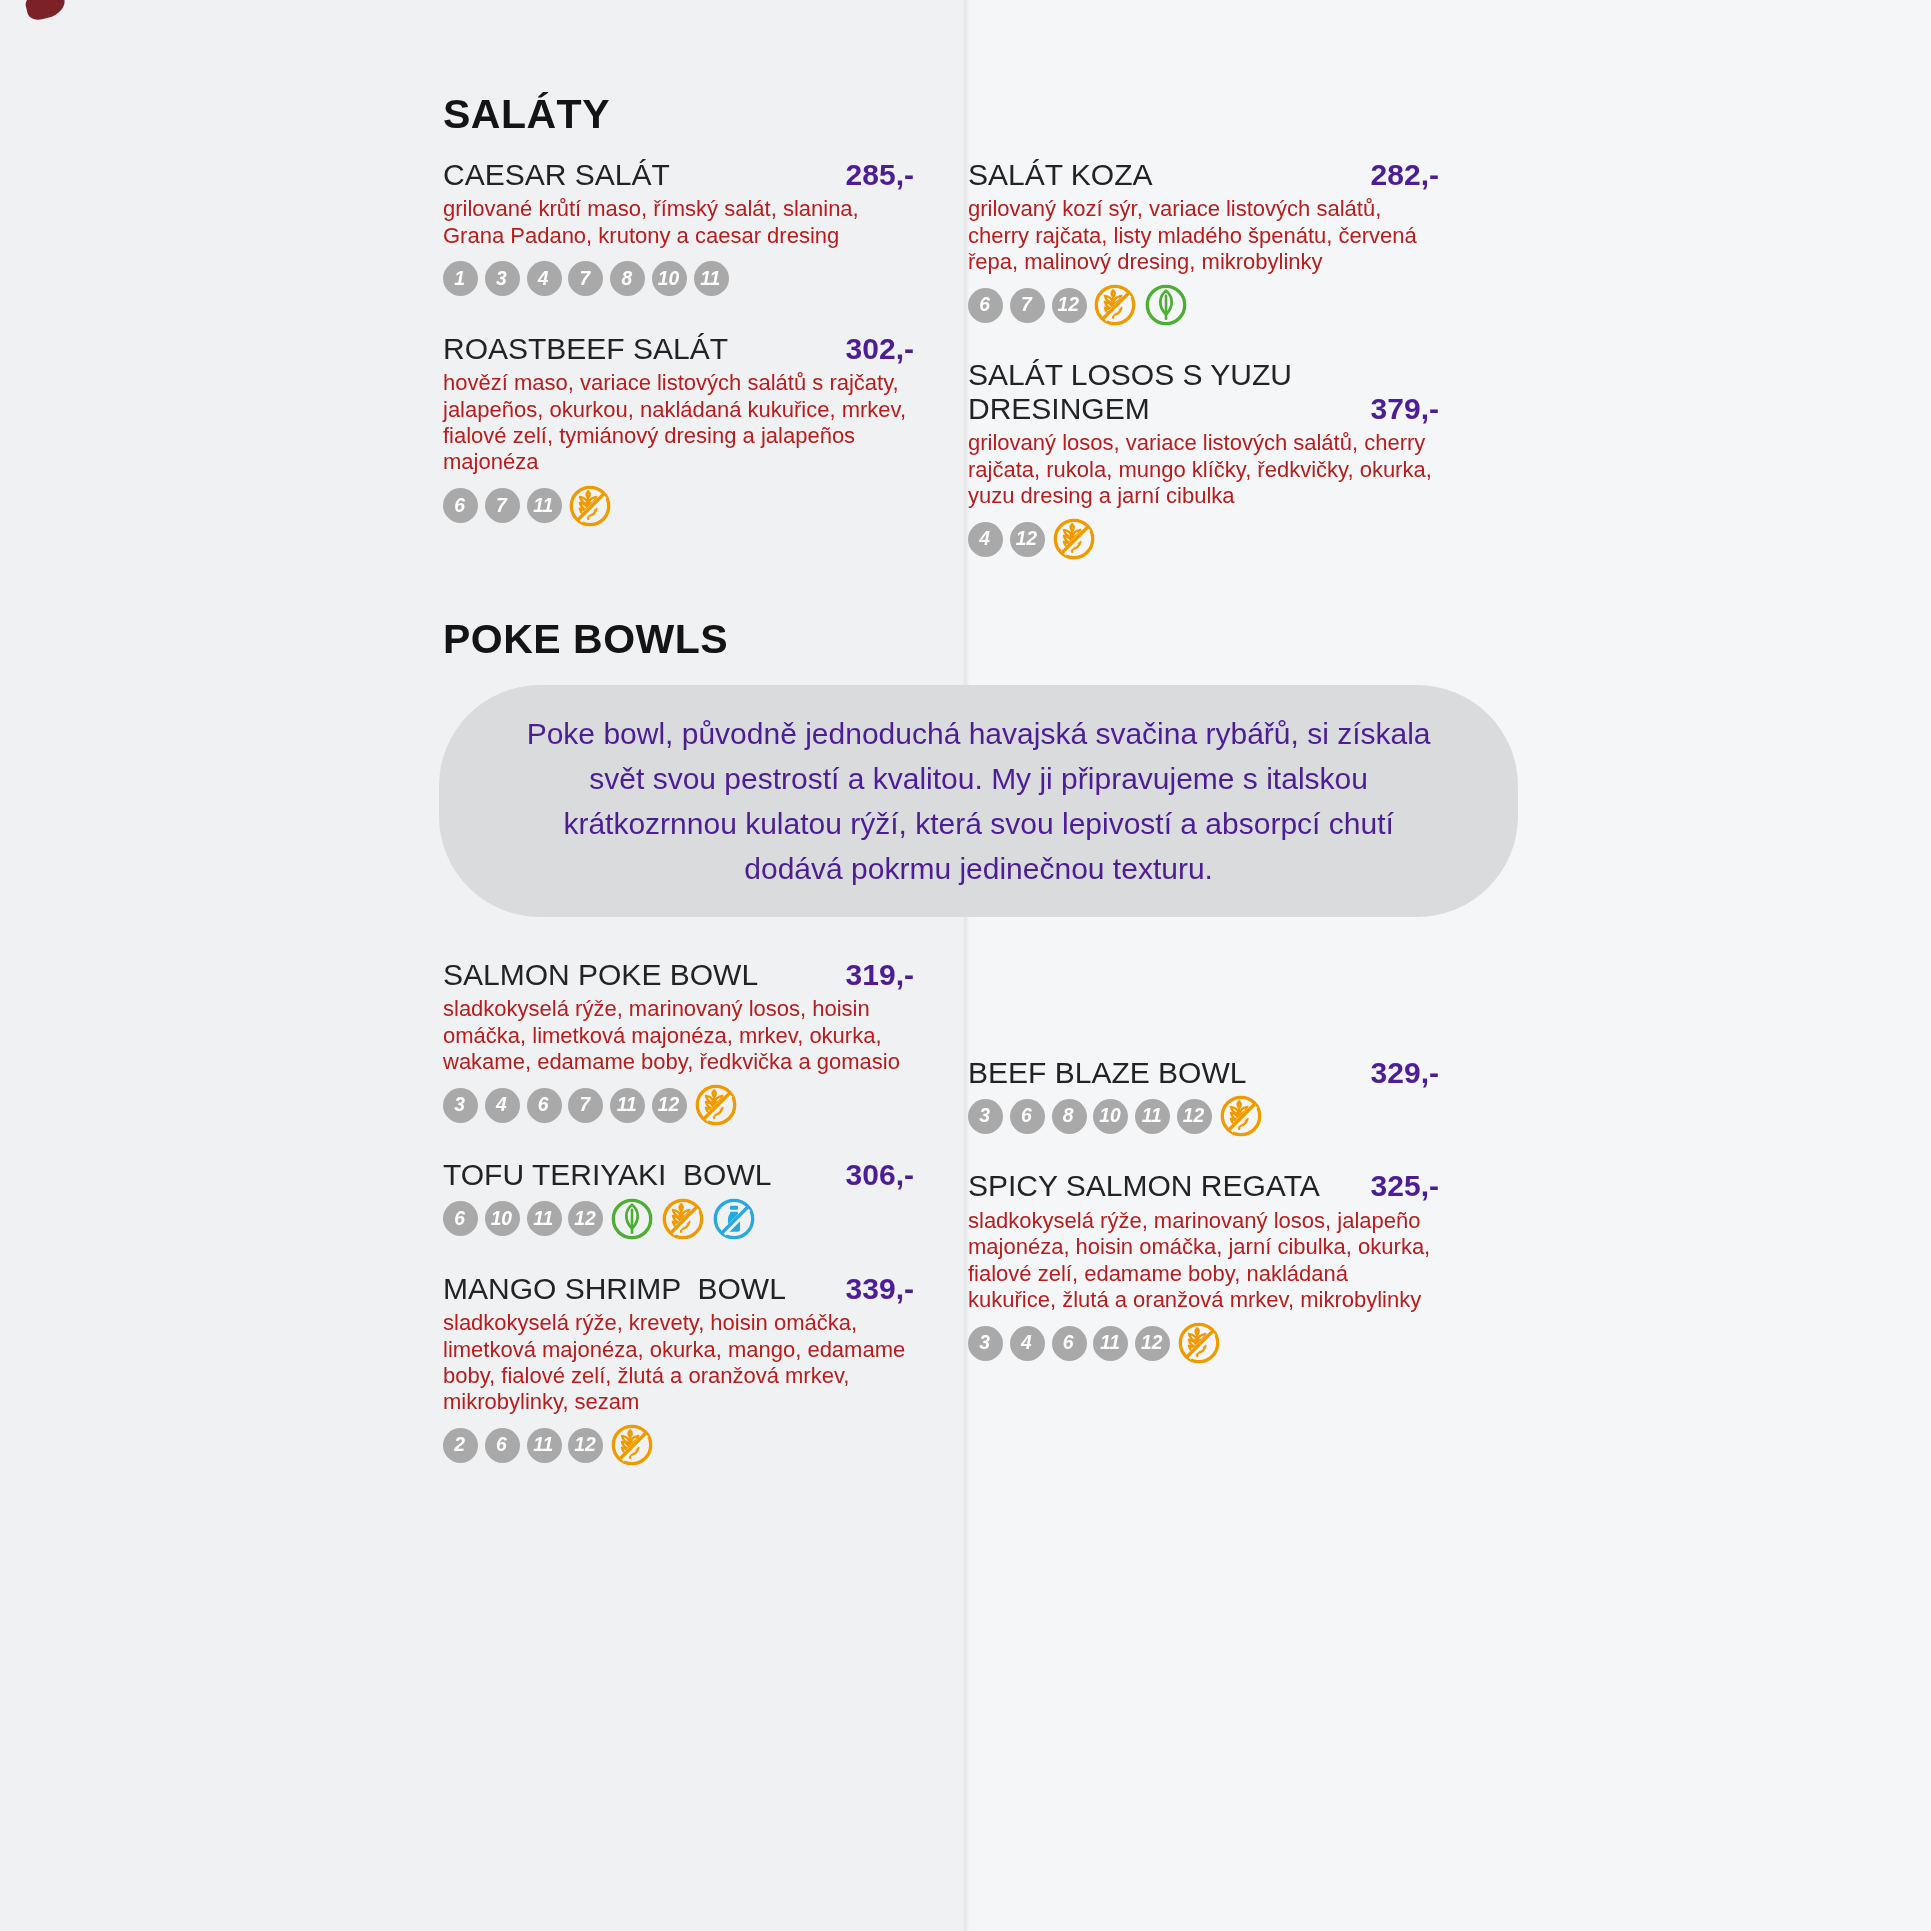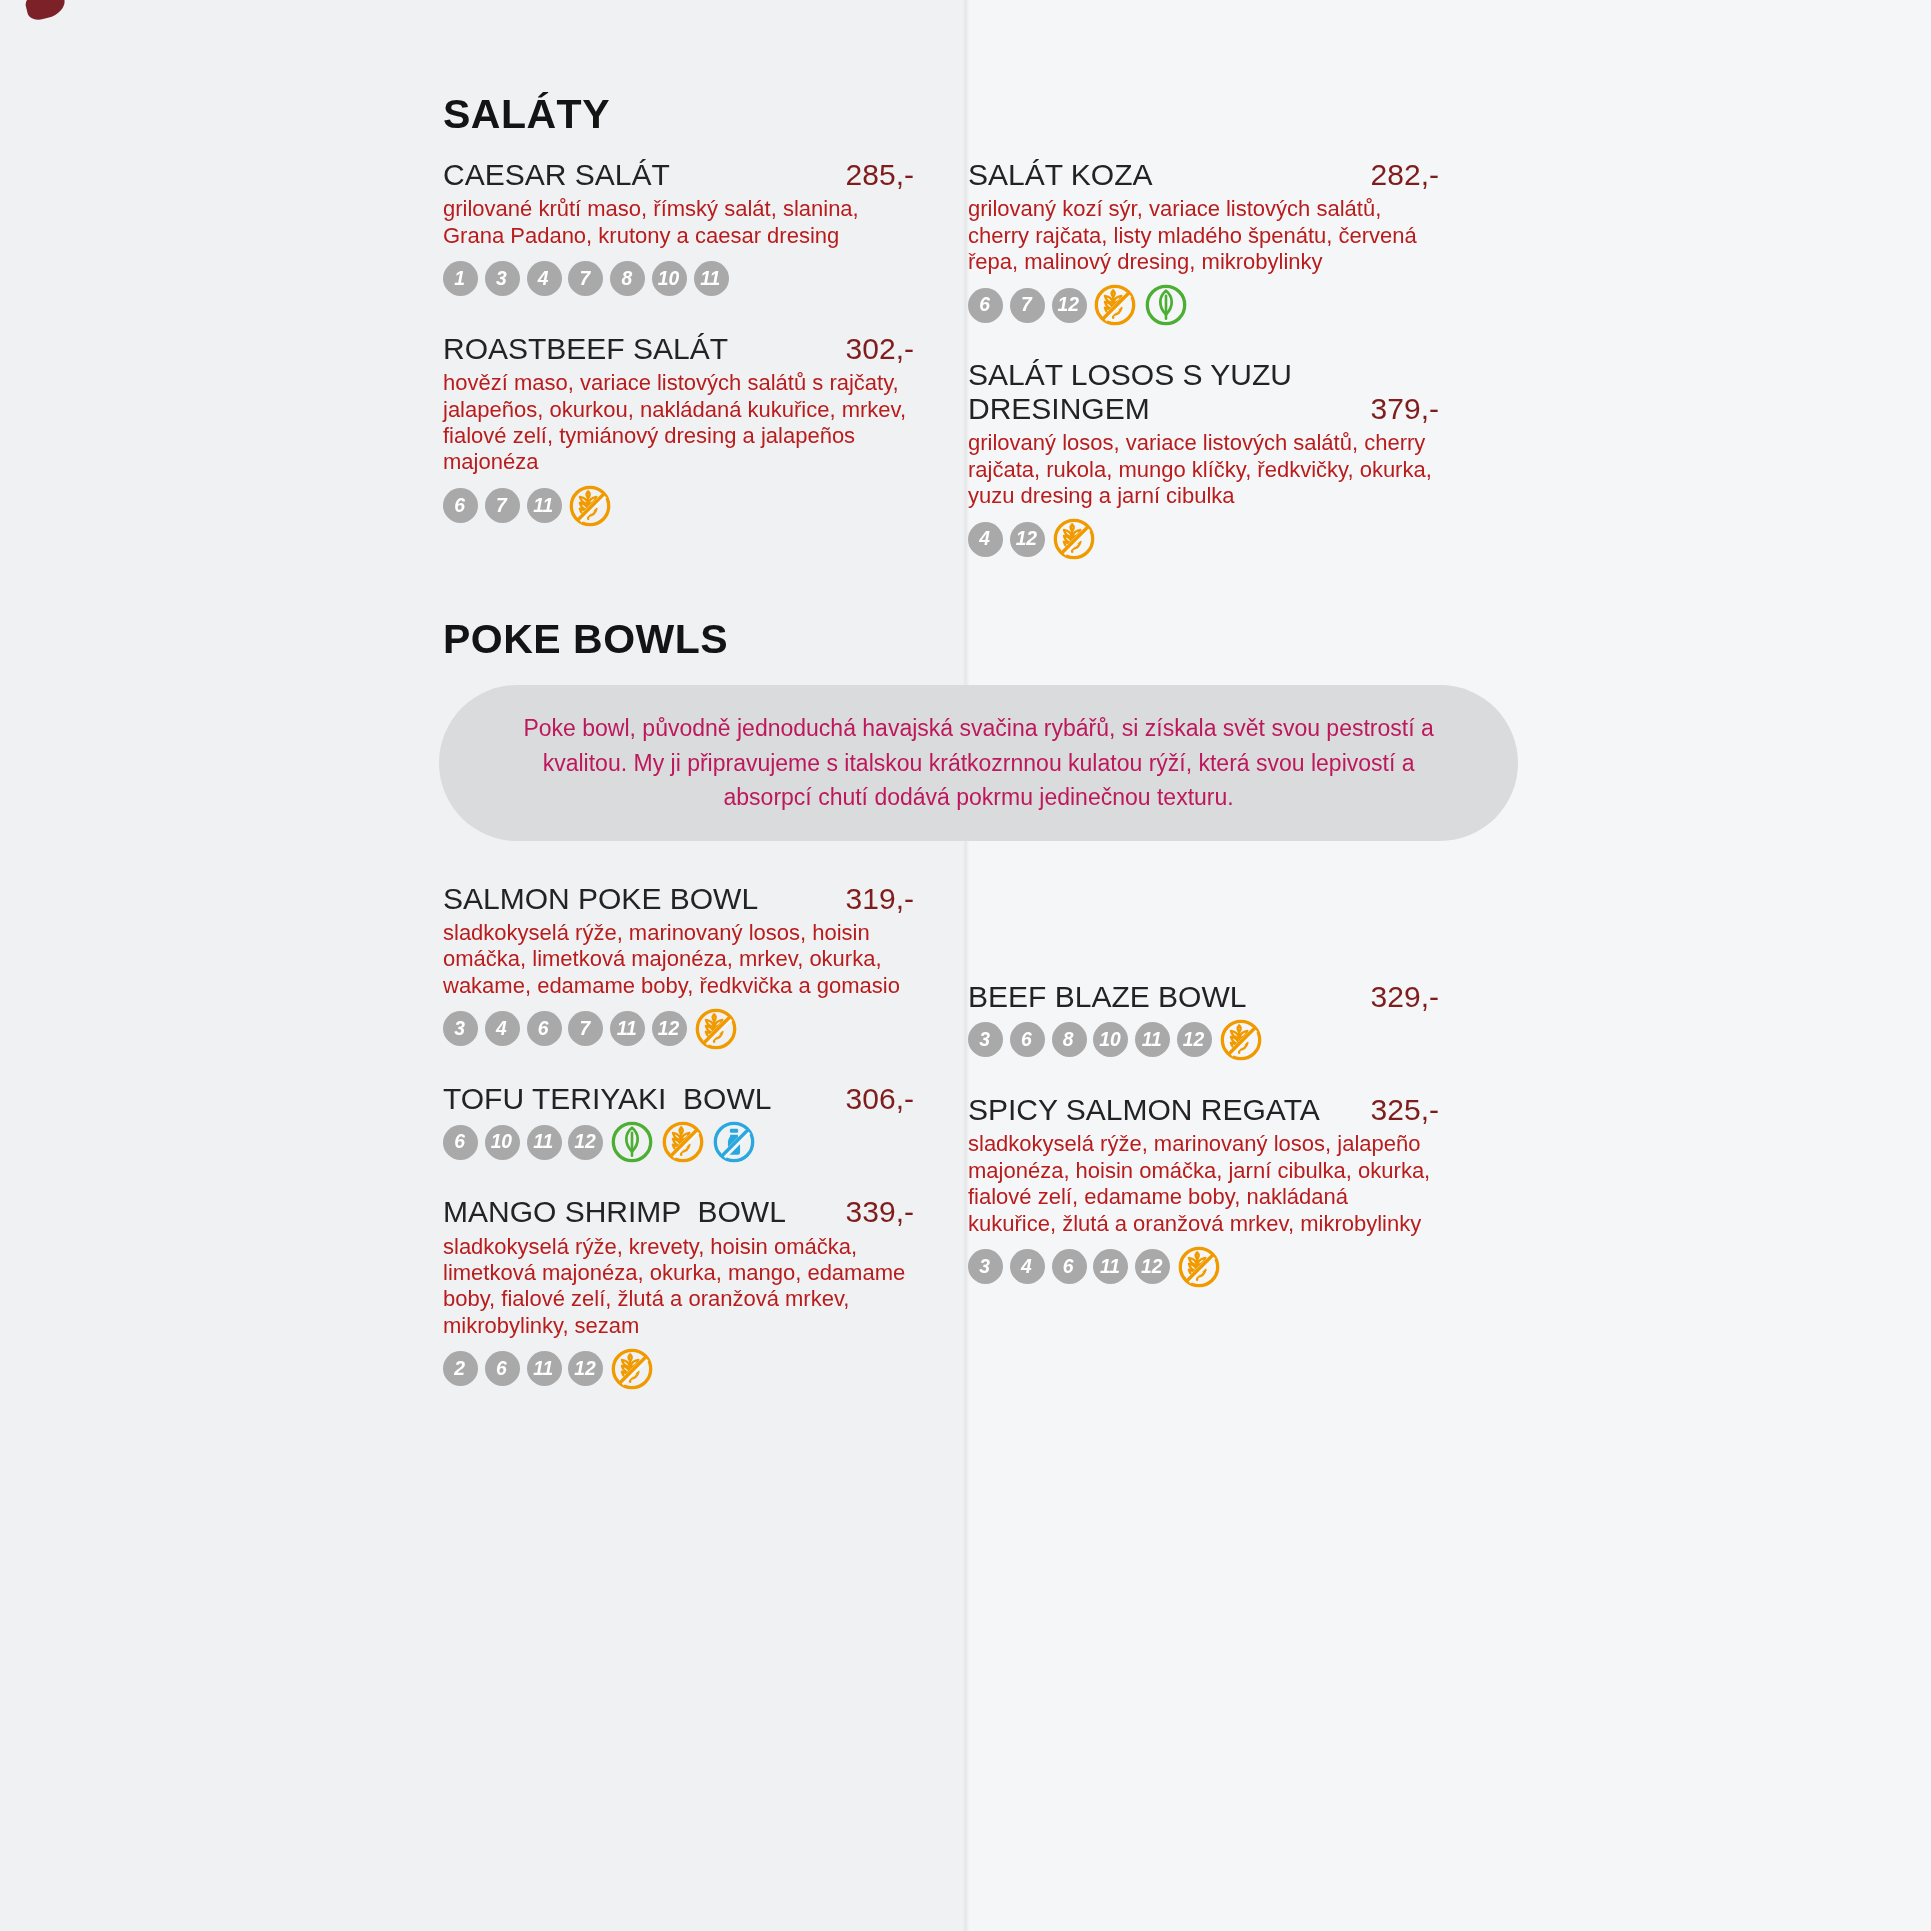--- a/index.html
+++ b/index.html
@@ -21,33 +21,33 @@
   .section-title{
     font-size:41px;font-weight:800;letter-spacing:0.5px;color:#141414;
     margin-bottom:23px;line-height:1;
   }
   .cols{display:flex;gap:54px}
   .col{flex:1 1 0;min-width:0}
   .col.offset{padding-top:98px}
   .item{margin-bottom:31px}
   .head{display:flex;justify-content:space-between;align-items:flex-end;gap:6px;margin-bottom:4.8px}
   .t{font-size:30px;font-weight:400;line-height:1.12;color:#232323;white-space:pre-wrap}
-  .p{font-size:30px;font-weight:400;color:#7f1d1d;white-space:nowrap;line-height:1.12}
+  .p{font-size:30px;font-weight:700;color:#4c1d95;white-space:nowrap;line-height:1.12}
   .d{font-size:22px;line-height:1.2;color:#b91c1c;margin-bottom:7.7px}
   .badges{display:flex;align-items:center;gap:6.8px;min-height:44px}
   .badge{
     width:35px;height:35px;border-radius:50%;background:#a9a9a9;flex:0 0 auto;
     color:#fff;font-weight:700;font-style:italic;font-size:19.3px;
     display:flex;align-items:center;justify-content:center;padding-right:1.9px;
   }
   .dieticon{width:44px;height:44px;flex:0 0 auto;display:block}
   .dieticon svg{width:100%;height:100%;display:block}
   .intro{
     background:#dadbdd;border-radius:101px;width:1079px;margin:25px 0 41px -3.9px;
-    padding:26px 82px;text-align:center;font-size:23px;line-height:1.5;color:#be185d;
+    padding:26px 82px;text-align:center;font-size:30px;line-height:1.5;color:#4c1d95;
   }
 </style>
 </head>
 <body>
 
 <div class="corner-mark"></div>
 
 <main class="menu">
 
   <section class="section">

